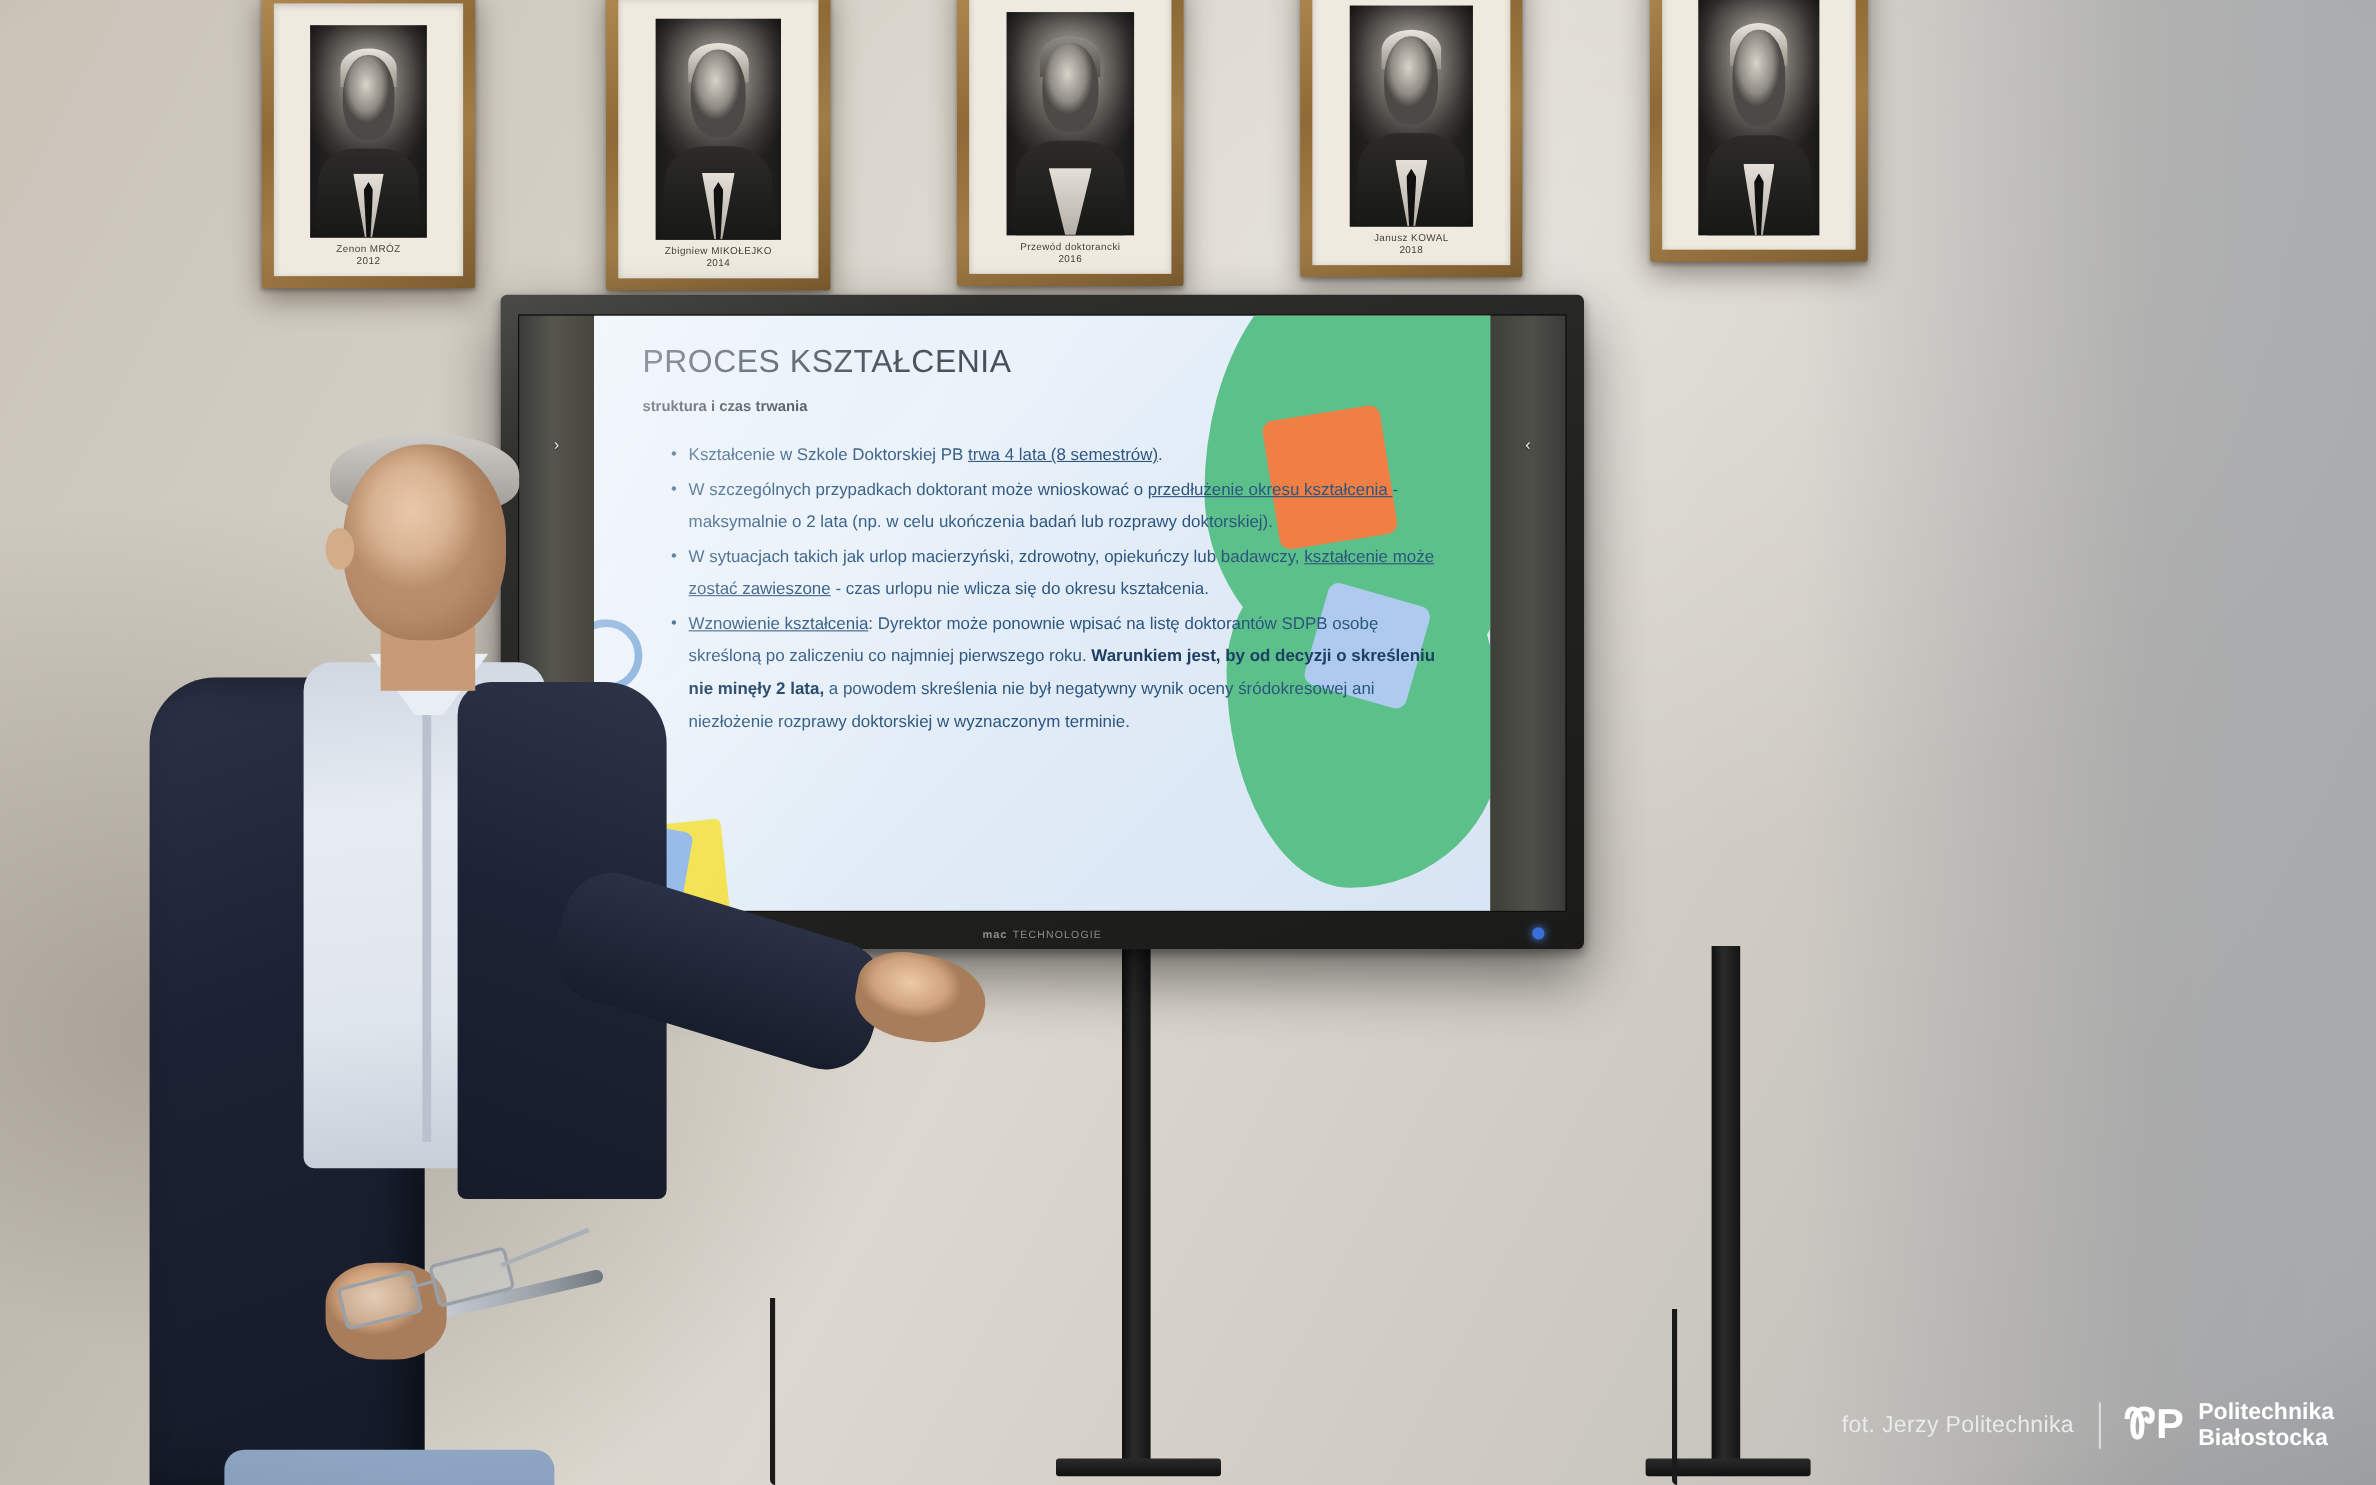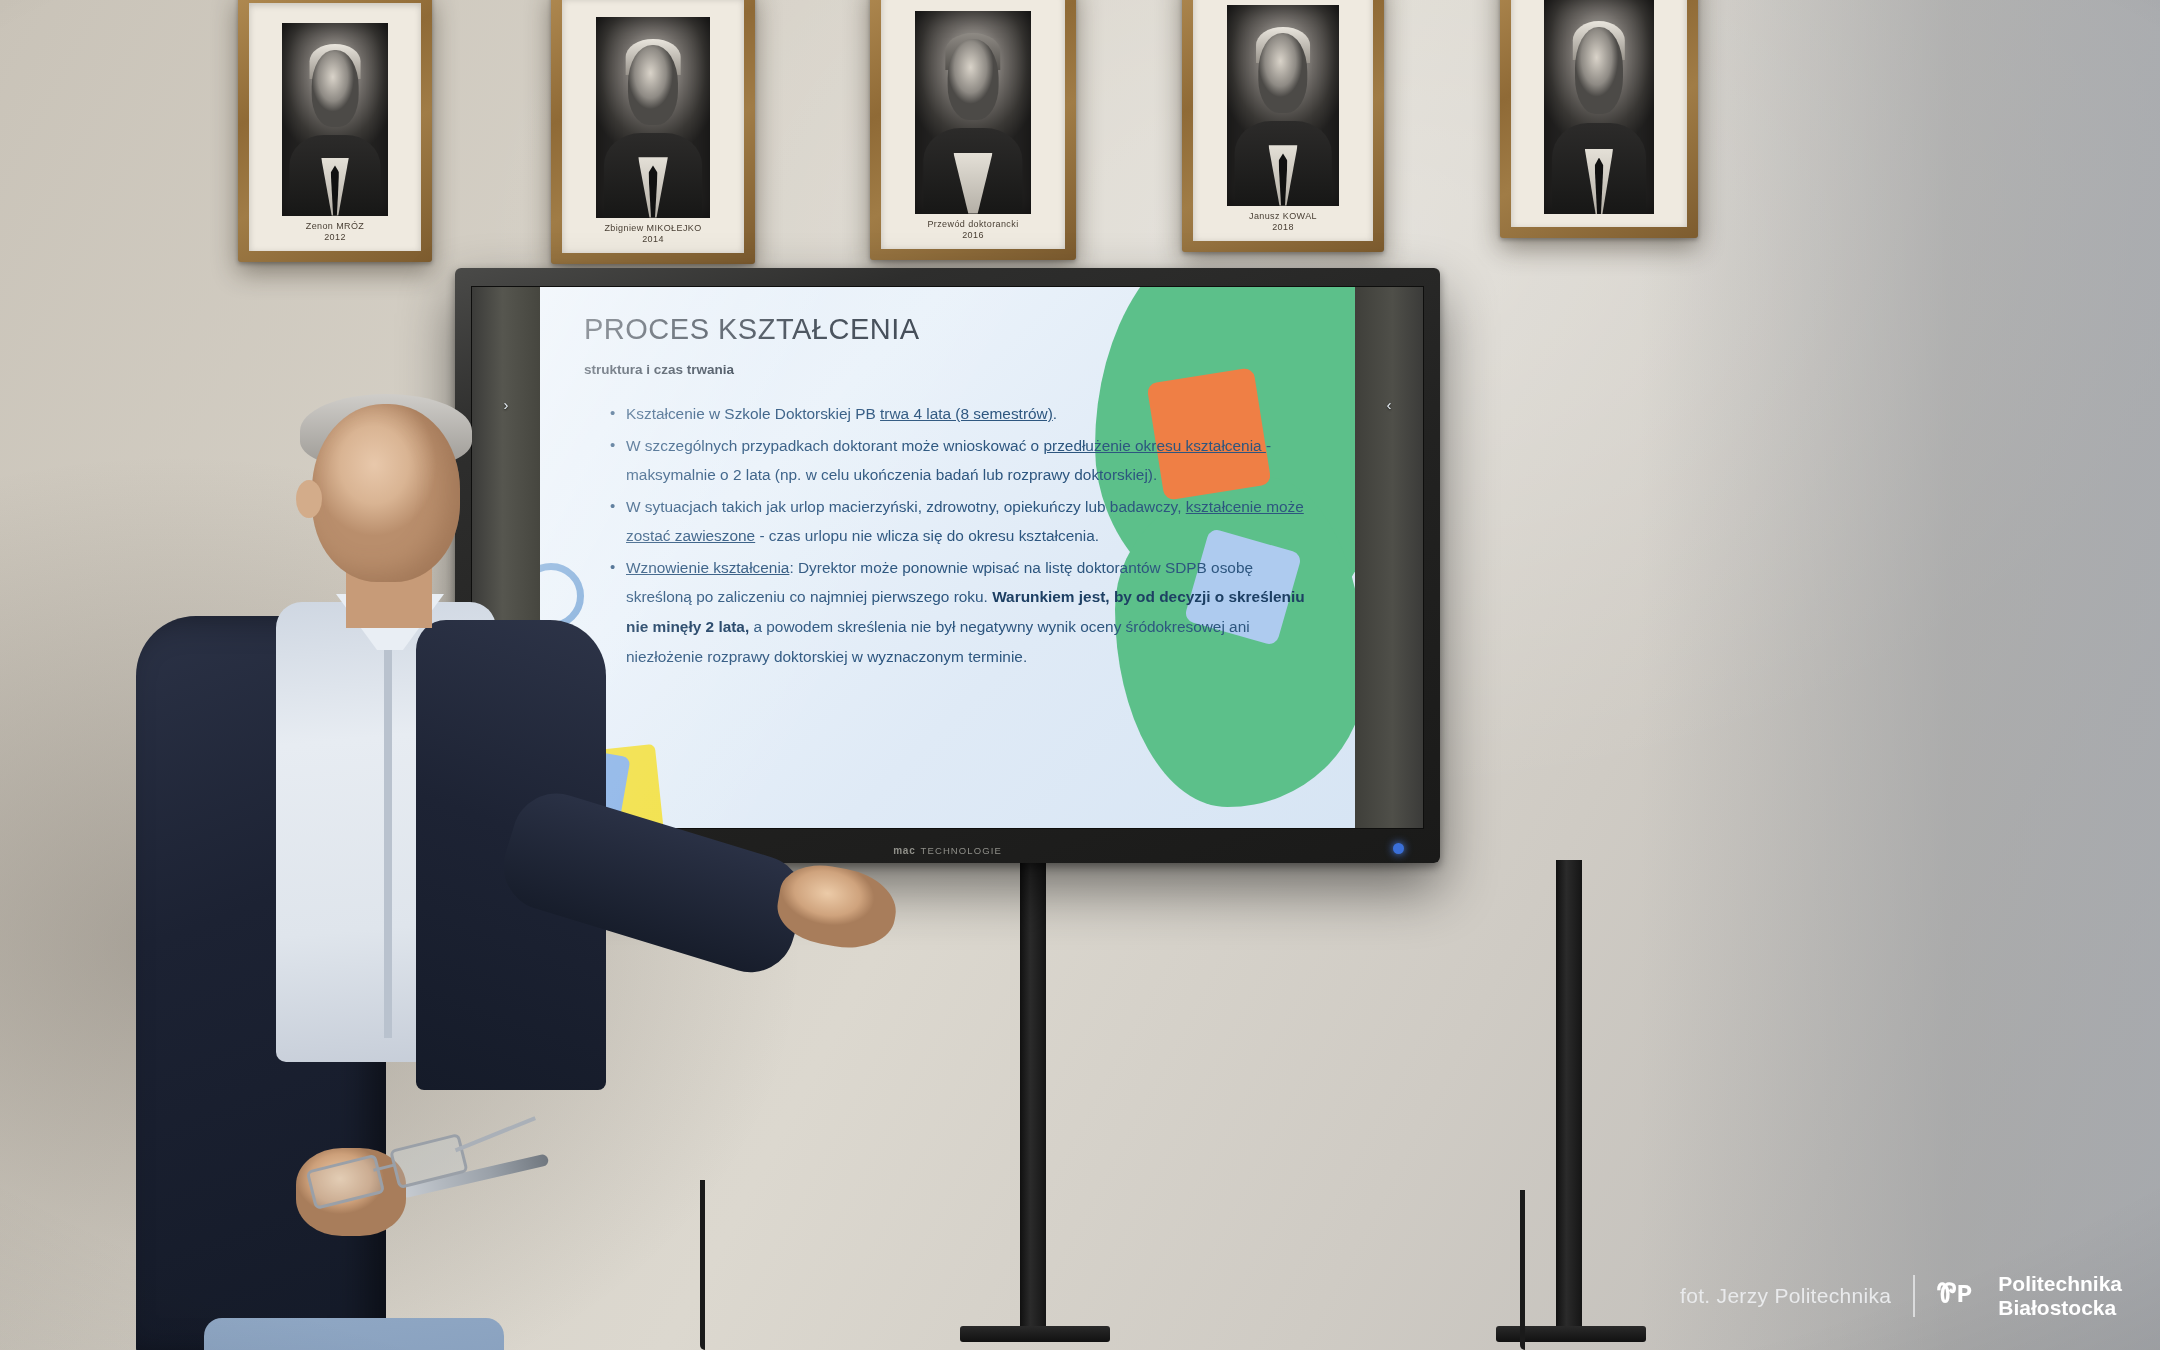--- a/index.html
+++ b/index.html
@@ -151,22 +151,22 @@
   .p-btn{position:absolute;left:258px;top:772px;width:13px;height:13px;border-radius:50%;
     background:#3a4258;box-shadow:0 1px 2px rgba(0,0,0,.5);}
   .p-pointer{position:absolute;left:300px;top:782px;width:150px;height:12px;border-radius:6px;
     background:linear-gradient(90deg,#c7ccd2,#9aa1a9 60%,#70777f);transform:rotate(-13deg);}
 
   
   .footer{position:absolute;right:38px;bottom:30px;display:flex;align-items:center;gap:22px;}
   .footer .credit{color:#e9eaec;font-size:21px;letter-spacing:.3px;}
   .footer .divider{width:2px;height:42px;background:rgba(235,236,238,.75);}
   .footer .brandbox{display:flex;align-items:center;gap:13px;}
-  .footer .mark{color:#fff;font-size:26px;line-height:.82;font-weight:700;font-family:Liberation Mono, monospace;}
-  .footer .bname{color:#fff;font-size:21px;font-weight:700;line-height:1.14;margin-left:13px;}
+  .footer .mark{color:#fff;font-size:38px;line-height:.82;font-weight:700;font-family:Liberation Sans, sans-serif;}
+  .footer .bname{color:#fff;font-size:21px;font-weight:700;line-height:1.14;}
   .vignette{position:absolute;inset:0;pointer-events:none;
     background:radial-gradient(120% 105% at 50% 45%, rgba(0,0,0,0) 58%, rgba(0,0,0,.30) 100%);}
 </style>
 </head>
 <body>
 
 <div class="stage">
 
   <div class="wall"></div>
   <div class="wall-shadow"></div>

